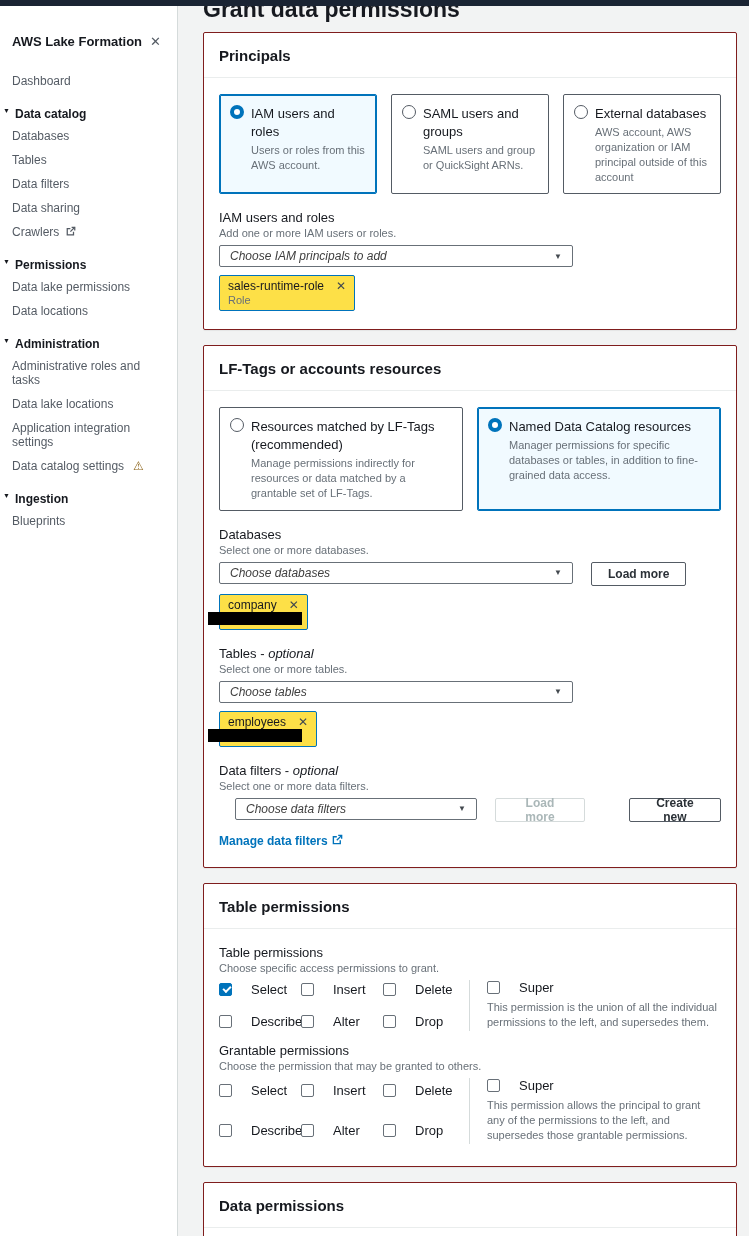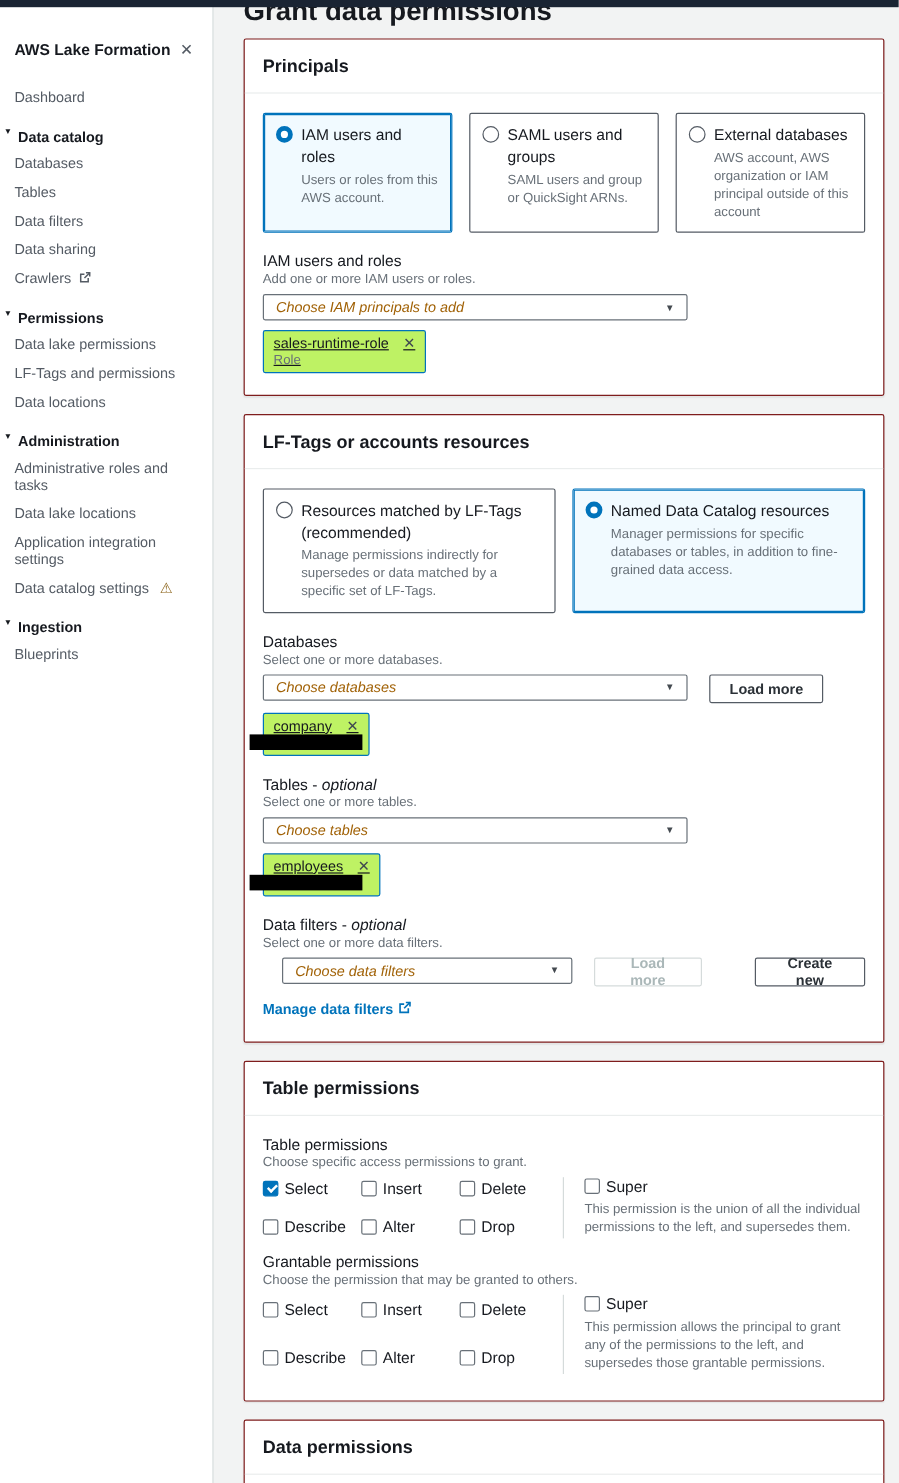--- a/index.html
+++ b/index.html
@@ -78,55 +78,55 @@
   .field { margin-top: 4px; }
   .field-label { font-size: 13px; color: #16191f; }
   .field-label .it { font-style: italic; }
   .field-desc { font-size: 11px; color: #687078; margin: 2px 0 6px; }
 
   .select {
     height: 22px; border: 1px solid #687078; border-radius: 2px; background: #fff;
     display: flex; align-items: center; justify-content: space-between;
     padding: 0 10px; cursor: pointer;
   }
-  .select .ph { font-size: 12px; font-style: italic; color: #a16207; }
+  .select .ph { font-size: 12px; font-style: italic; color: #404040; }
   .select .caret { font-size: 8px; color: #444a50; }
   .w-354 { width: 354px; }
   .w-264 { width: 264px; margin-left: 16px; }
 
   .btn {
     display: inline-flex; align-items: center; justify-content: center;
     height: 24px; padding: 0 16px; border: 1px solid #545b64; border-radius: 2px;
     background: #fff; font-size: 12px; font-weight: 700; color: #2b3137; cursor: pointer;
   }
   .btn.disabled { border-color: #d5dbdb; color: #aab7b8; cursor: default; }
 
   .row { display: flex; align-items: flex-start; gap: 18px; }
 
   .token-wrap { position: relative; display: inline-block; margin-top: 8px; }
   .token {
-    border: 1px solid #0073bb; background: #bef264; border-radius: 2px;
-    padding: 3px 8px 4px; display: inline-flex; flex-direction: column; min-width: 46px; text-decoration: underline;
+    border: 1px solid #0073bb; background: #fde047; border-radius: 2px;
+    padding: 3px 8px 4px; display: inline-flex; flex-direction: column; min-width: 46px;
   }
   .token-top { display: flex; align-items: center; justify-content: space-between; gap: 12px; }
   .token-name { font-size: 12px; color: #16191f; }
   .token-x { font-size: 12px; color: #3f4850; cursor: pointer; line-height: 12px; }
   .token-sub { font-size: 11px; color: #687078; margin-top: 1px; }
   .redact {
     position: absolute; left: -11px; top: 18px; width: 94px; height: 13px;
     background: #000; z-index: 3;
   }
 
   .link { color: #0073bb; font-weight: 700; font-size: 12px; cursor: pointer;
     display: inline-flex; align-items: center; gap: 4px; margin-top: 12px; }
 
   
   .cb-zone { display: flex; align-items: stretch; margin-bottom: 4px; }
   .cb-grid { display: grid; grid-template-columns: 82px 82px 86px; row-gap: 14px; padding-right: 0; }
-  .cb-item { display: flex; align-items: center; gap: 5px; font-size: 13px; color: #16191f; cursor: pointer; }
+  .cb-item { display: flex; align-items: center; gap: 19px; font-size: 13px; color: #16191f; cursor: pointer; }
   .cb {
     width: 13px; height: 13px; min-width: 13px; border: 1px solid #687078;
     border-radius: 2px; background: #fff; position: relative;
   }
   .cb.checked { background: #0073bb; border-color: #0073bb; }
   .cb.checked::after {
     content: ""; position: absolute; left: 2.5px; top: 2.5px;
     width: 6px; height: 3px; border-left: 2px solid #fff; border-bottom: 2px solid #fff;
     transform: rotate(-45deg);
   }
@@ -182,23 +182,20 @@
       </div>
 
       <div class="nav-section">
         <span class="tri">▼</span>
         <span>Permissions</span>
       </div>
       <div class="nav-item">
           <span>Data lake permissions</span>
         </div>
       <div class="nav-item">
-          <span>LF-Tags and permissions</span>
-        </div>
-      <div class="nav-item">
           <span>Data locations</span>
         </div>
 
       <div class="nav-section">
         <span class="tri">▼</span>
         <span>Administration</span>
       </div>
       <div class="nav-item">
           <span>Administrative roles and tasks</span>
         </div>
@@ -278,21 +275,21 @@
     <div class="card">
       <div class="card-header">
         <h2>LF-Tags or accounts resources</h2>
       </div>
       <div class="card-body">
         <div class="tiles tiles-2">
           <div class="tile">
             <span class="radio"></span>
             <span>
               <span class="tile-label">Resources matched by LF-Tags (recommended)</span>
-              <div class="tile-desc">Manage permissions indirectly for supersedes or data matched by a specific set of LF-Tags.</div>
+              <div class="tile-desc">Manage permissions indirectly for resources or data matched by a grantable set of LF-Tags.</div>
             </span>
           </div>
           <div class="tile selected">
             <span class="radio checked"></span>
             <span>
               <span class="tile-label">Named Data Catalog resources</span>
               <div class="tile-desc">Manager permissions for specific databases or tables, in addition to fine-grained data access.</div>
             </span>
           </div>
         </div>

